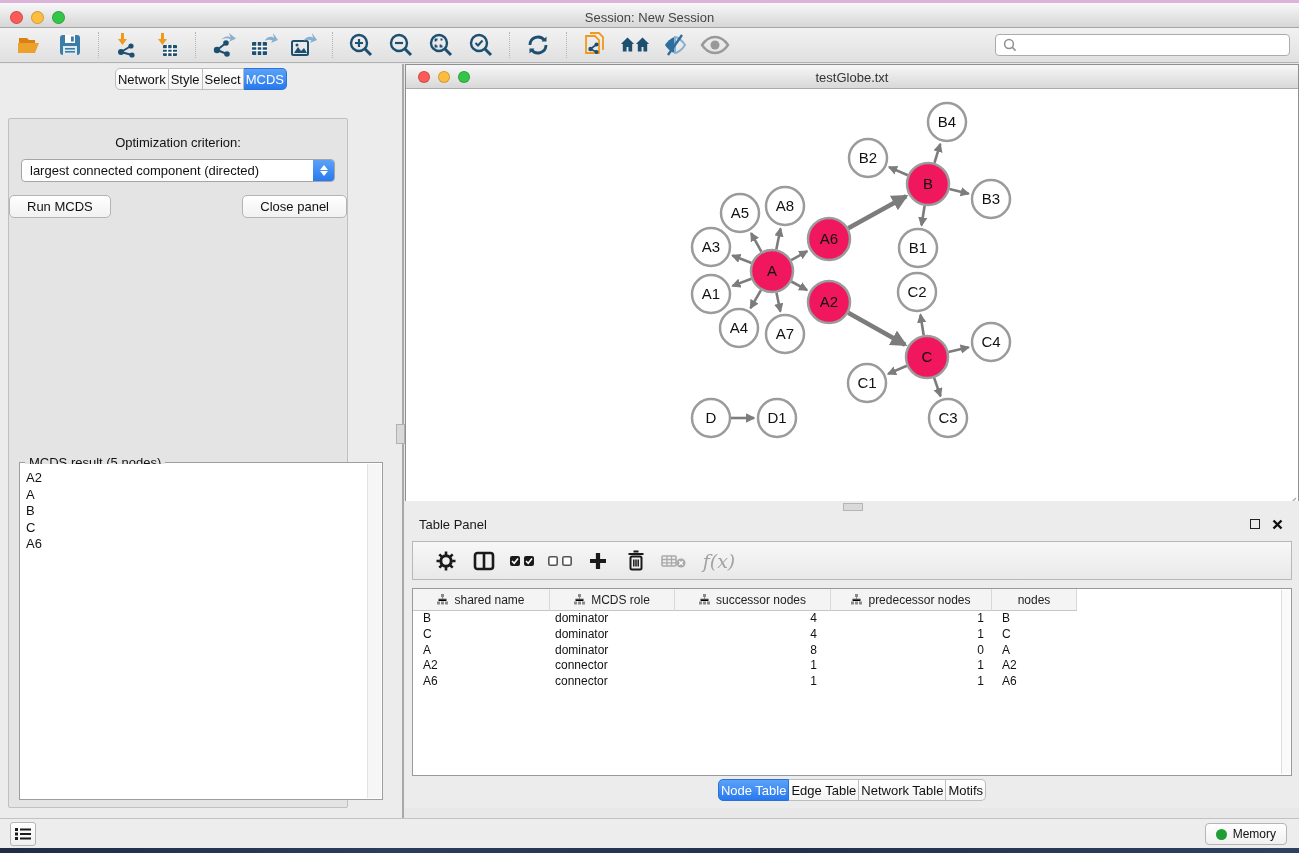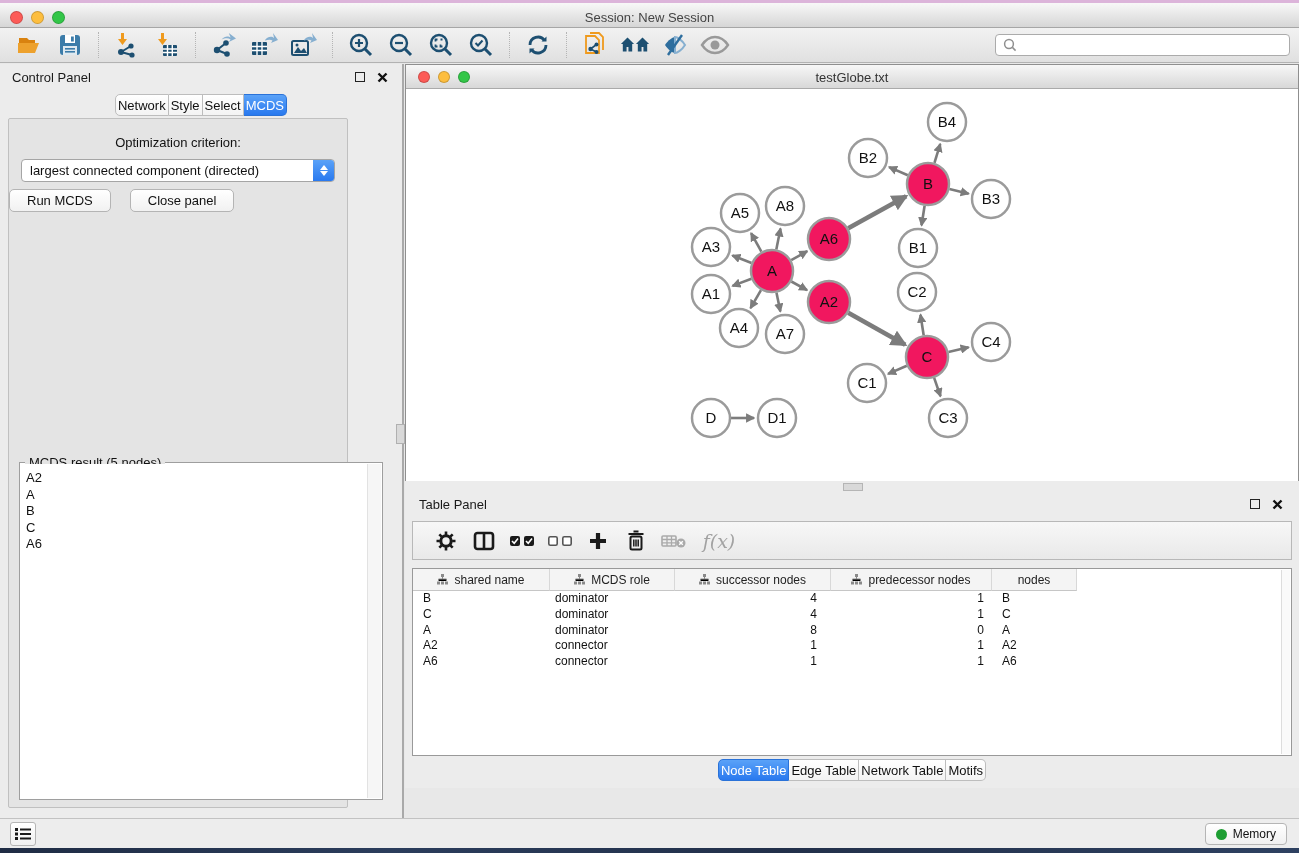--- a/index.html
+++ b/index.html
@@ -47,21 +47,21 @@
     background:#e4e4e4; border:1px solid #c0c0c0; border-radius:2px; }
   .opt-label { text-align:center; margin-top:16px; font-size:13px; color:#111; }
   .combo { position:relative; margin:9px auto 0; width:314px; height:23px; background:#fff;
     border:1px solid #a5a5a5; border-radius:4px; font-size:13px; color:#111;
     line-height:21px; padding-left:8px; }
   .combo .stepper { position:absolute; right:0; top:0; width:21px; height:21px;
     background:linear-gradient(#5aa2f8,#2979ef); border-radius:0 3px 3px 0;
     display:flex; flex-direction:column; align-items:center; justify-content:center; gap:1px; }
   .tri-u { width:0;height:0;border-left:4px solid transparent;border-right:4px solid transparent;border-bottom:5px solid #fff; }
   .tri-d { width:0;height:0;border-left:4px solid transparent;border-right:4px solid transparent;border-top:5px solid #fff; }
-  .btn-row { display:flex; justify-content:flex-start; gap:19px; margin-top:7px; }
+  .btn-row { display:flex; justify-content:space-between; gap:8px; margin-top:13px; }
   .mac-btn { height:23px; padding:0 17px; font-size:13px; color:#111; line-height:21px;
     background:linear-gradient(#ffffff,#f1f1f1); border:1px solid #b4b4b4; border-radius:5px; }
 
   .result-group { position:absolute; left:10px; top:343px; width:364px; height:338px;
     border:1px solid #9e9e9e; background:#fff; }
   .result-legend { position:absolute; top:-8px; left:5px; background:#e4e4e4; padding:0 4px;
     font-size:13px; color:#111; }
   .result-list { position:absolute; inset:1px 15px 1px 1px; background:#fff; padding:6px 0 0 5px;
     font-size:13px; color:#111; }
   .result-list div { line-height:16.5px; }
@@ -77,21 +77,21 @@
   .net-titlebar { position:relative; height:24px; background:linear-gradient(#f7f7f7,#d8d8d8);
     border-bottom:1px solid #aaa; }
   .net-titlebar .traffic { top:6px; left:12px; }
   .net-titlebar .tl { width:12px; height:12px; }
   .net-titlebar .wtitle { position:absolute; width:100%; text-align:center; top:5px; font-size:13px; color:#333; }
   .net-canvas { position:relative; width:892px; height:421px; background:#fff; overflow:hidden; }
   .net-canvas svg.graph { position:absolute; left:0; top:0; }
   .resize-grip { position:absolute; right:1px; bottom:1px; width:14px; height:14px; }
 
   
-  .table-panel { position:absolute; left:405px; top:481px; width:894px; height:307px; background:#ececec; }
+  .table-panel { position:absolute; left:405px; top:501px; width:894px; height:307px; background:#ececec; }
   .tp-toolbar { position:absolute; left:7px; top:40px; width:880px; height:39px;
     background:linear-gradient(#f7f7f7,#e9e9e9); border:1px solid #b8b8b8;
     display:flex; align-items:center; padding-left:18px; }
   .tp-ic { width:30px; height:30px; display:flex; align-items:center; justify-content:center; margin-right:8px; }
   .fx { font-family:"DejaVu Serif", serif; font-style:italic; font-size:19px; color:#a2a2a2; }
 
   .data-table { position:absolute; left:7px; top:87px; width:880px; height:188px;
     background:#fff; border:1px solid #999; }
   .thead { display:flex; height:22px; }
   .th { background:#f4f4f4; border-right:1px solid #d8d8d8; border-bottom:1px solid #c6c6c6;
@@ -273,32 +273,20 @@
     <div class="searchbox">
       <svg width="14" height="14" viewBox="0 0 14 14">
           <circle cx="6" cy="6" r="4.4" fill="none" stroke="#8f8f8f" stroke-width="1.5"></circle>
           <path d="M9.4 9.4l3.2 3.2" stroke="#8f8f8f" stroke-width="1.5"></path>
         </svg>
       <input type="text" value="" style="">
     </div>
   </div>
 
   <div class="control-panel">
-    <div class="panel-head">
-      <span>Control Panel</span>
-      <span class="sp"></span>
-      <span class="mini-btn">
-          <span class="float-glyph"></span>
-        </span>
-      <span class="mini-btn">
-        <svg width="11" height="11" viewBox="0 0 11 11">
-            <path d="M1.5 1.5l8 8M9.5 1.5l-8 8" stroke="#111" stroke-width="2.4"></path>
-          </svg>
-      </span>
-    </div>
     <div class="seg-row">
       <span class="seg first">Network</span>
       <span class="seg">Style</span>
       <span class="seg">Select</span>
       <span class="seg last active">MCDS</span>
     </div>
     <div class="mcds-box">
       <div class="opt-label">Optimization criterion:</div>
       <div class="combo">
         <span>largest connected component (directed)</span>

